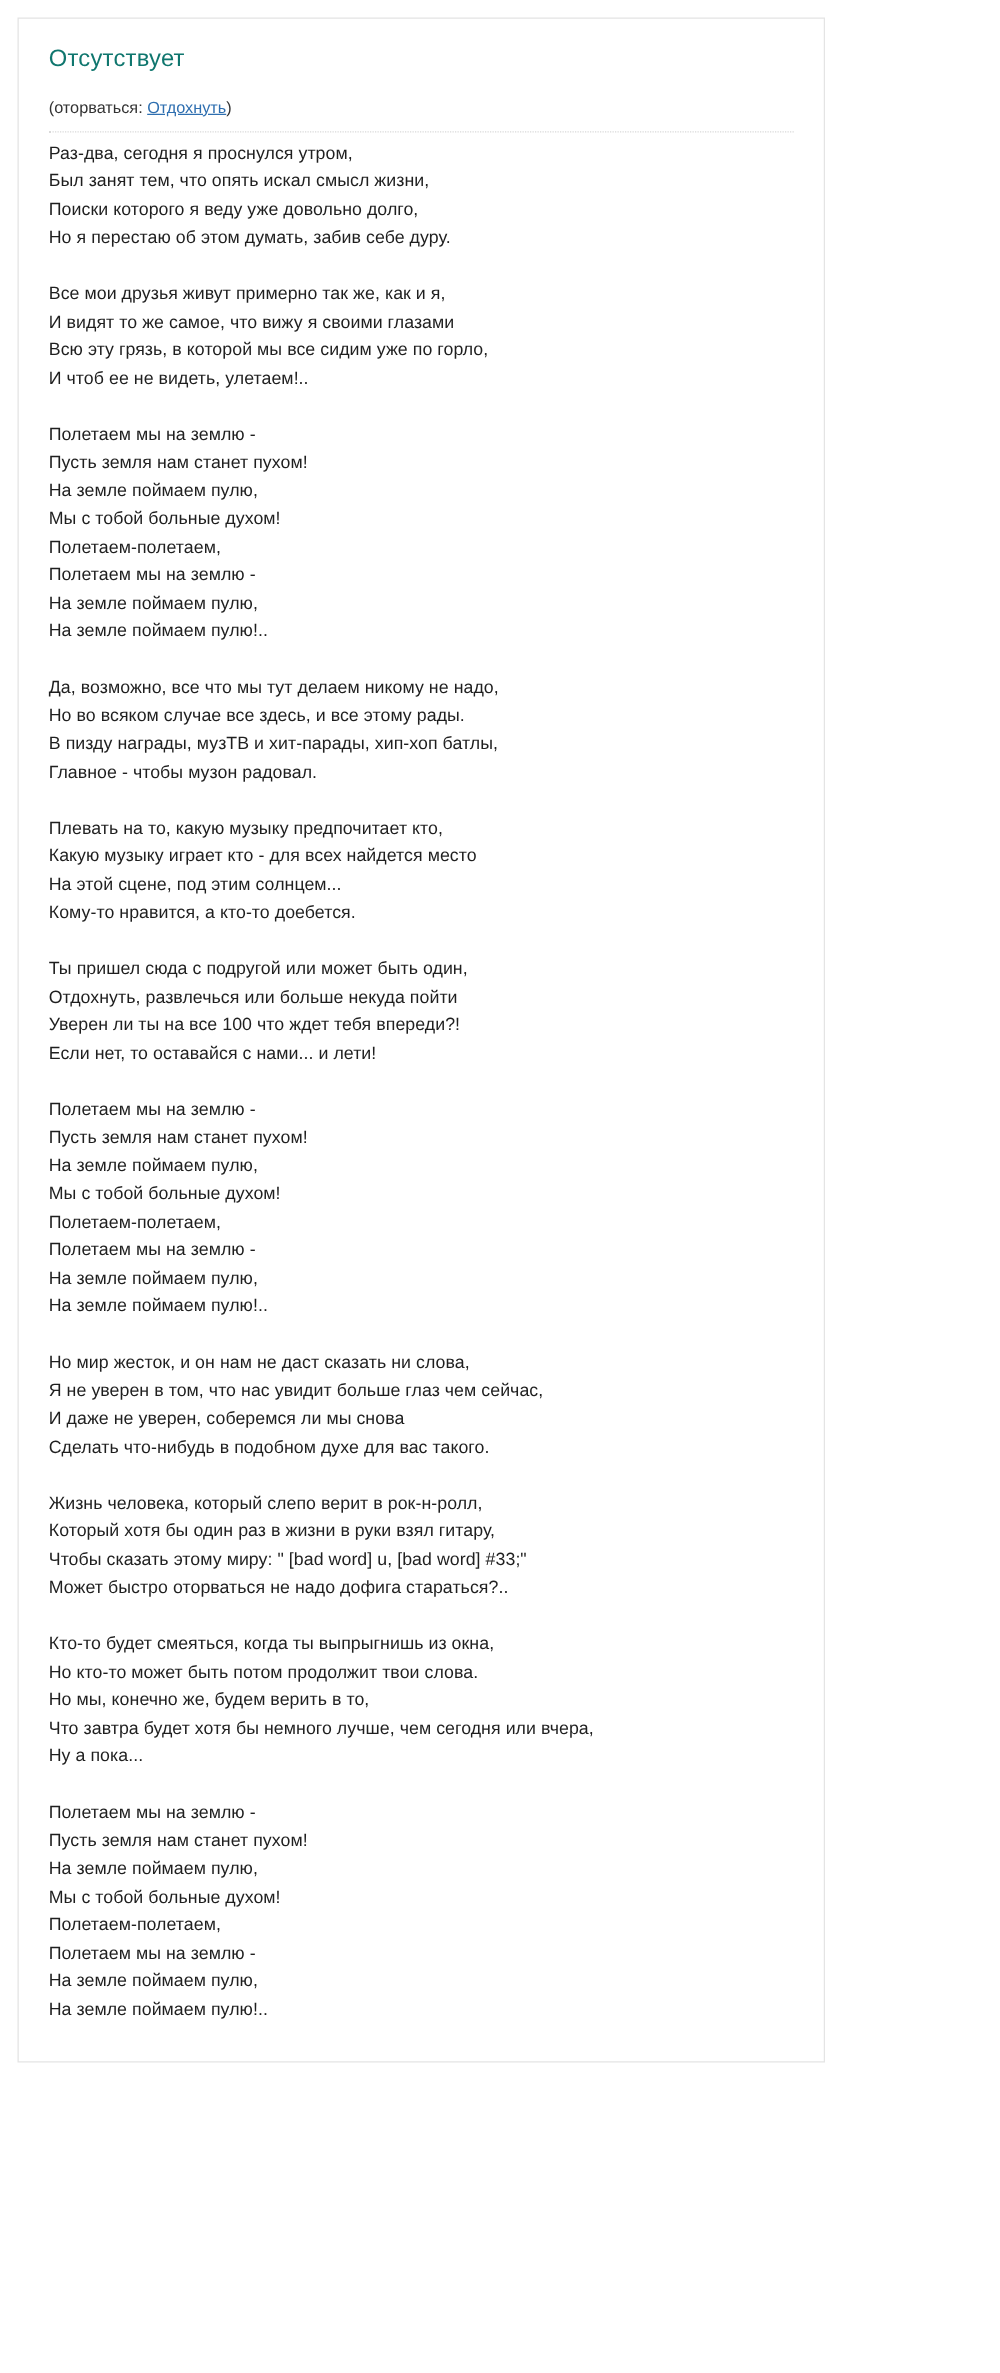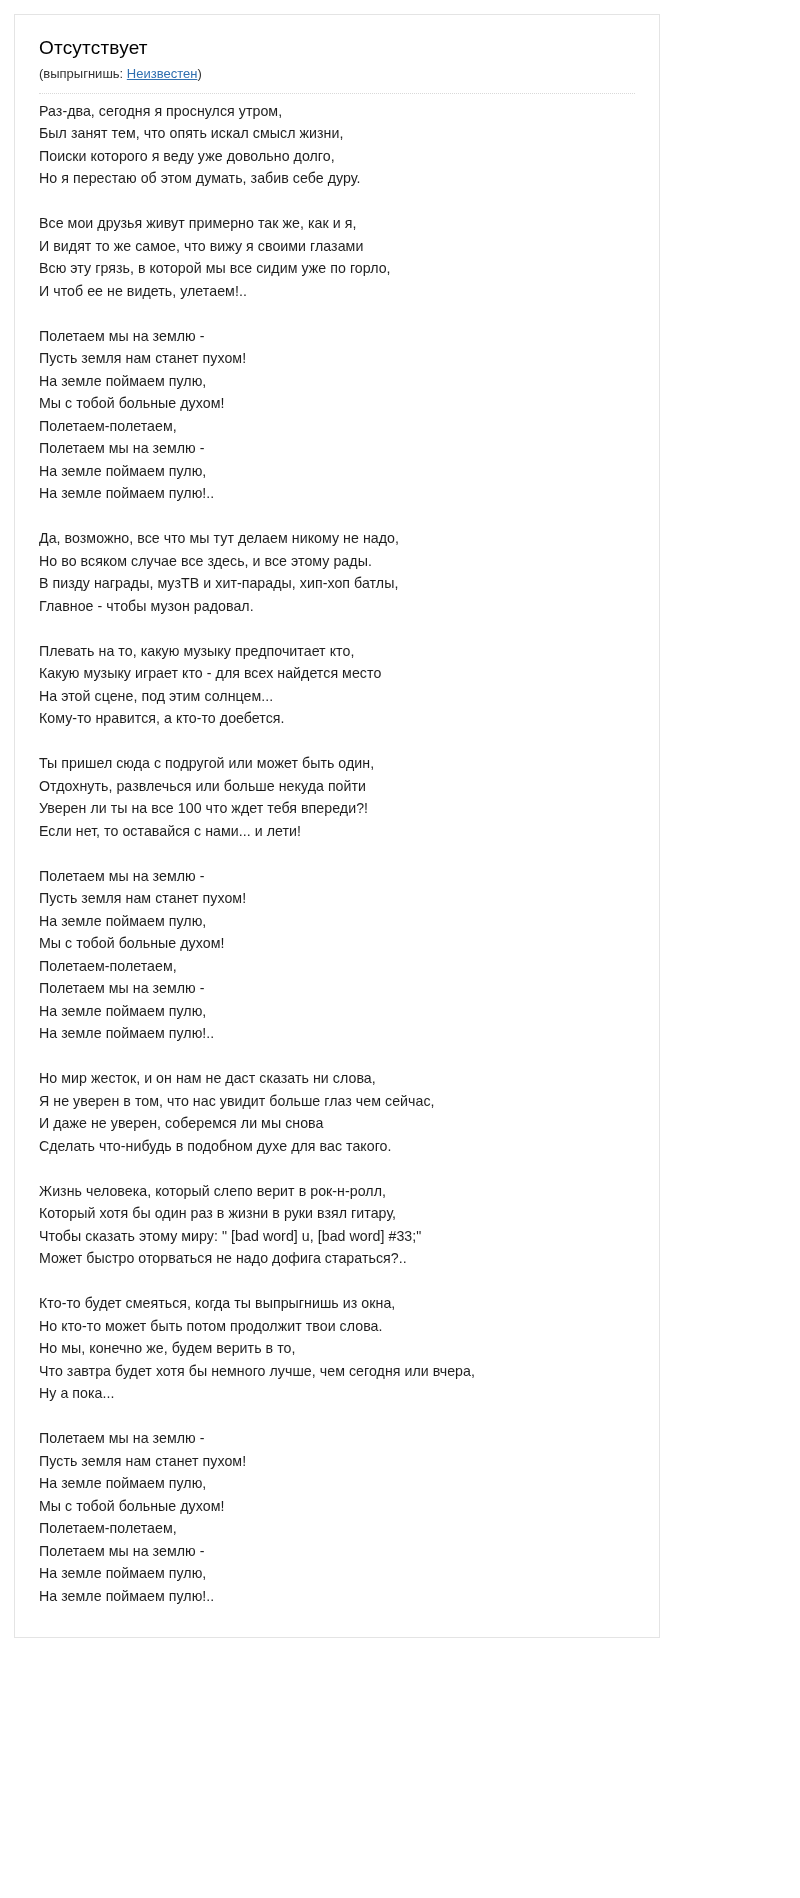--- a/index.html
+++ b/index.html
@@ -23,24 +23,24 @@
   .sheet {
     margin: 14px 140px 0 14px;
     padding: 22px 24px 30px 24px;
     background: #ffffff;
     border: 1px solid #e4e4e4;
     box-sizing: border-box;
     width: 646px;
   }
   .song-title {
     font-size: 19px;
-    color: #000000;
+    color: #0f766e;
     font-weight: normal;
     letter-spacing: 0.2px;
-    margin: 0 0 6px 0;
+    margin: 0 0 18px 0;
     line-height: 1.2;
   }
   .performer-line {
     font-size: 13px;
     color: #333333;
     margin: 0 0 6px 0;
     padding-bottom: 10px;
     border-bottom: 1px dotted #d9d9d9;
     line-height: 1.3;
   }
@@ -59,21 +59,21 @@
 </style>
 </head>
 <body>
 
 <div class="page">
   <div class="sheet">
 
     <h1 class="song-title">Отсутствует</h1>
 
     <div class="performer-line">
-      <span>(выпрыгнишь: </span><span class="performer-link">Неизвестен</span><span>)</span>
+      <span>(оторваться: </span><span class="performer-link">Отдохнуть</span><span>)</span>
     </div>
 
     <div class="lyrics">Раз-два, сегодня я проснулся утром,
 Был занят тем, что опять искал смысл жизни,
 Поиски которого я веду уже довольно долго,
 Но я перестаю об этом думать, забив себе дуру.
 
 Все мои друзья живут примерно так же, как и я,
 И видят то же самое, что вижу я своими глазами
 Всю эту грязь, в которой мы все сидим уже по горло,

